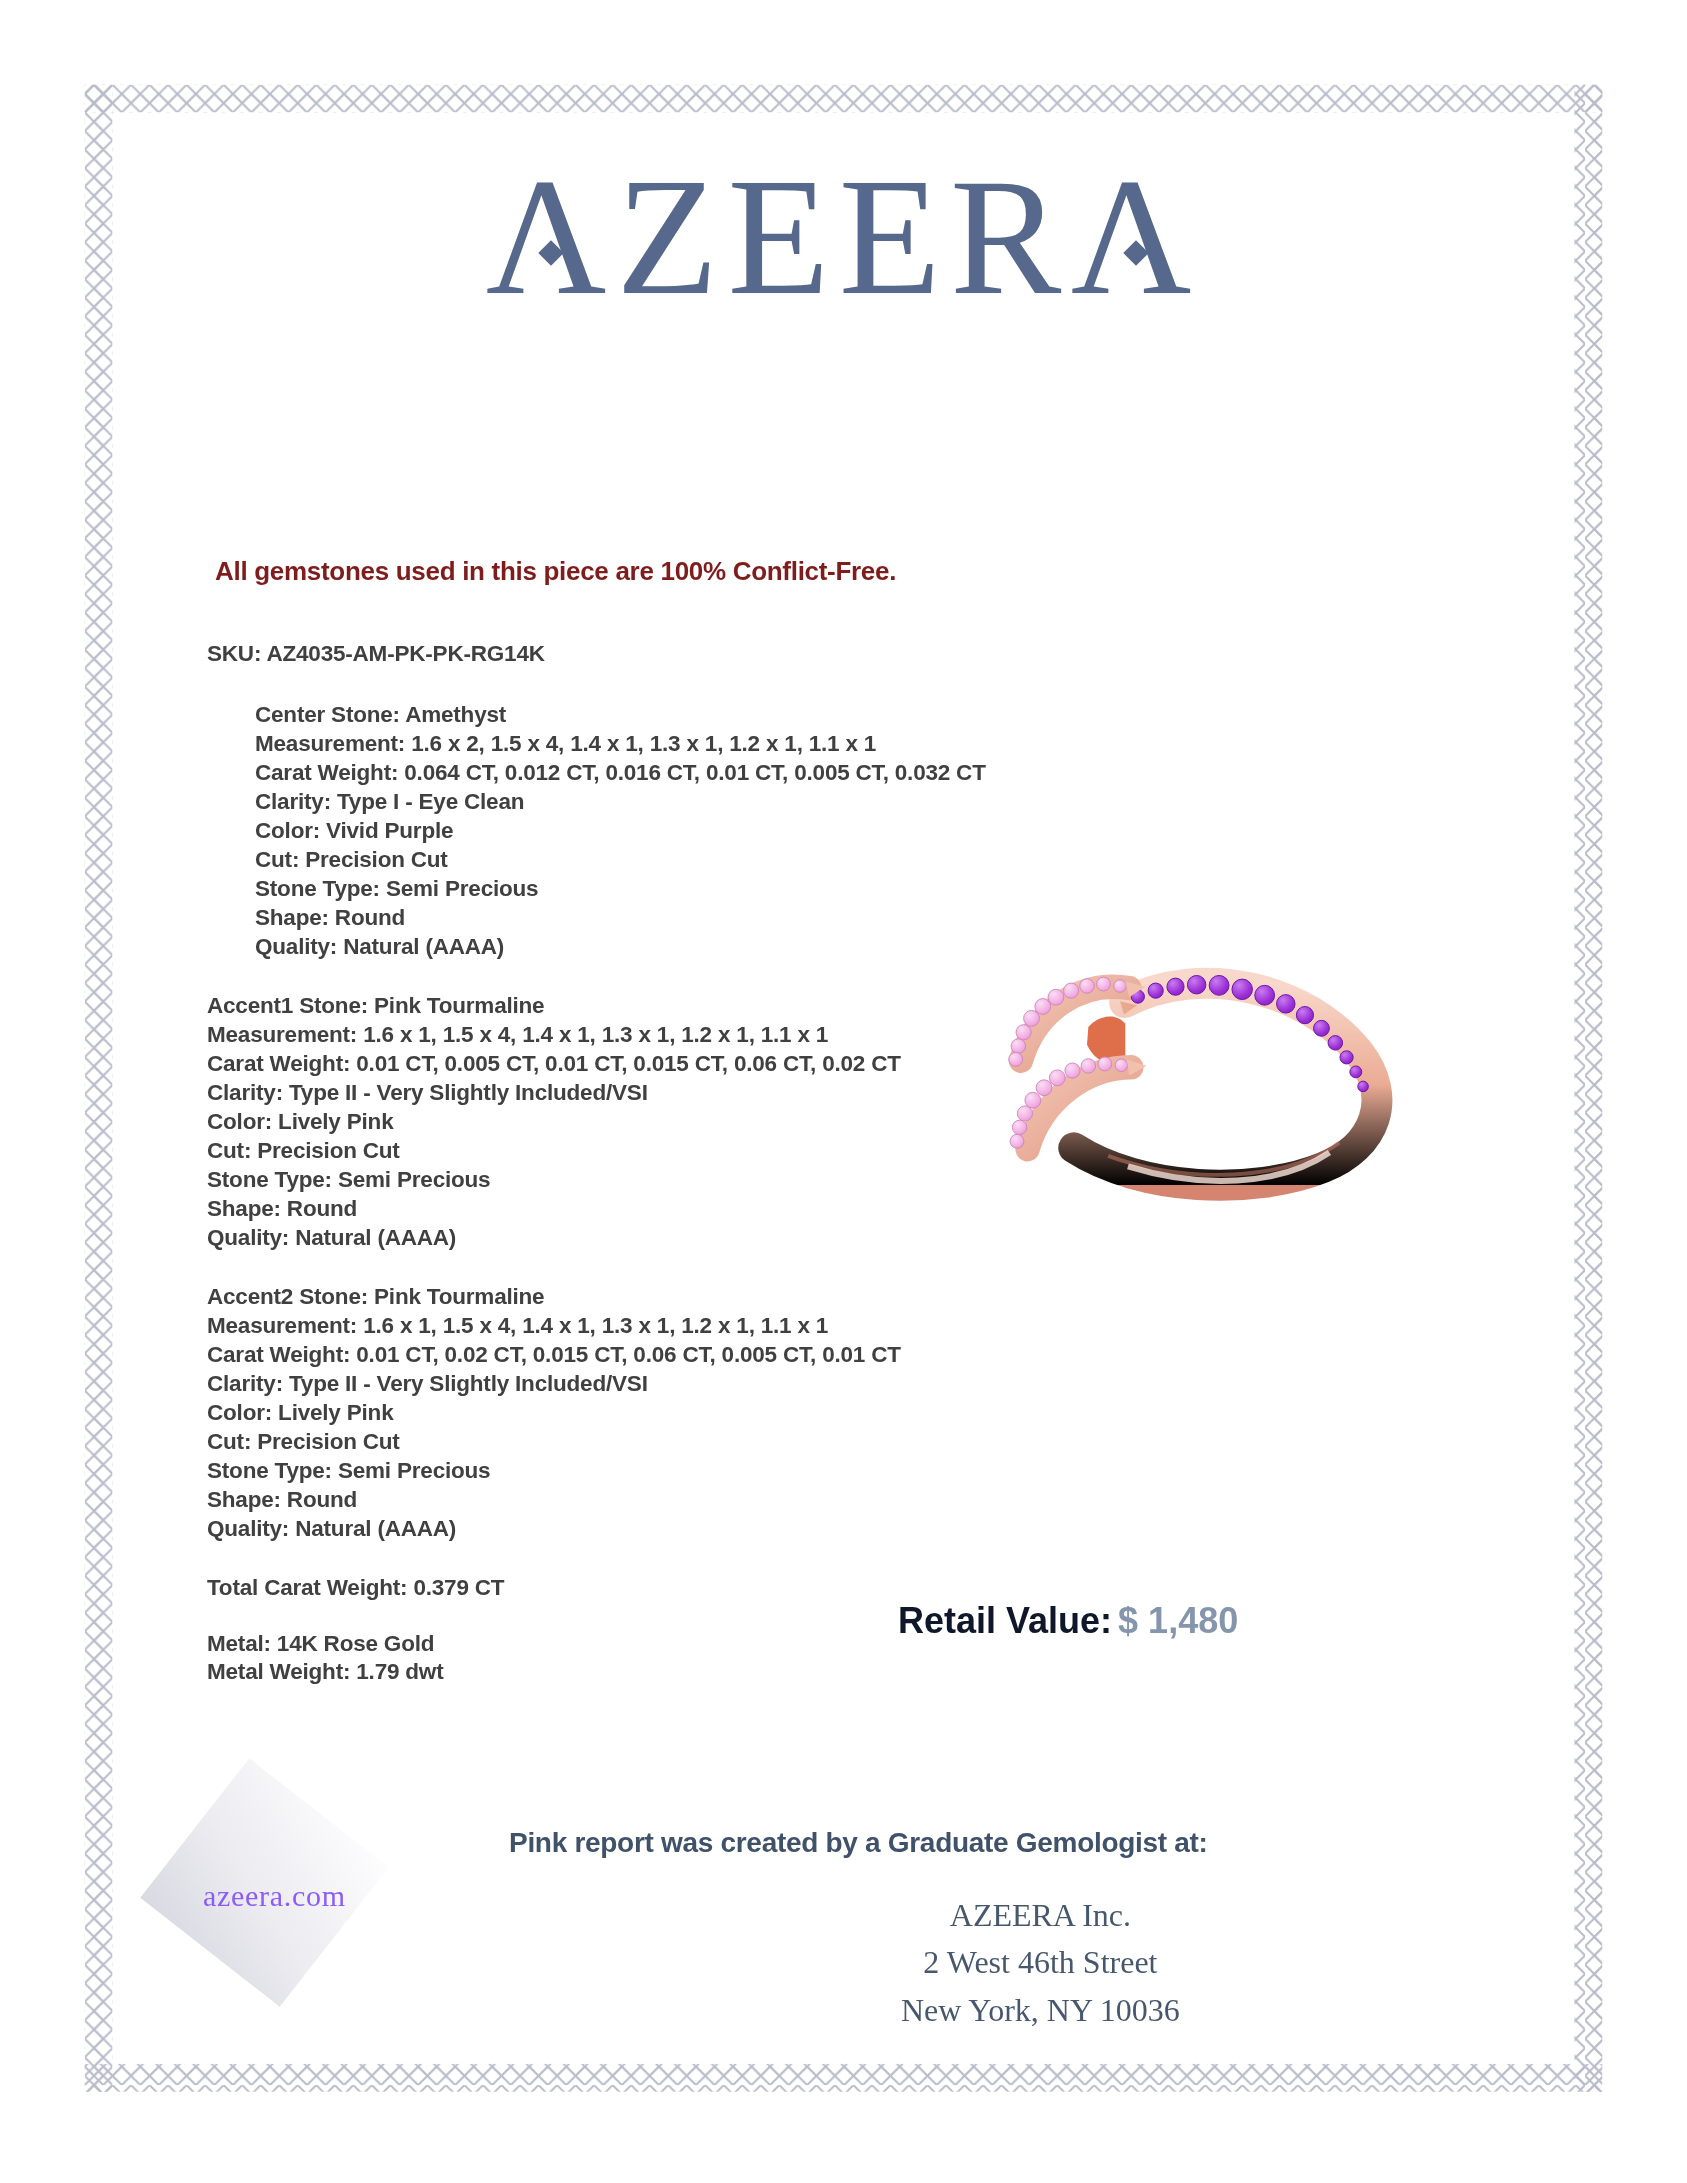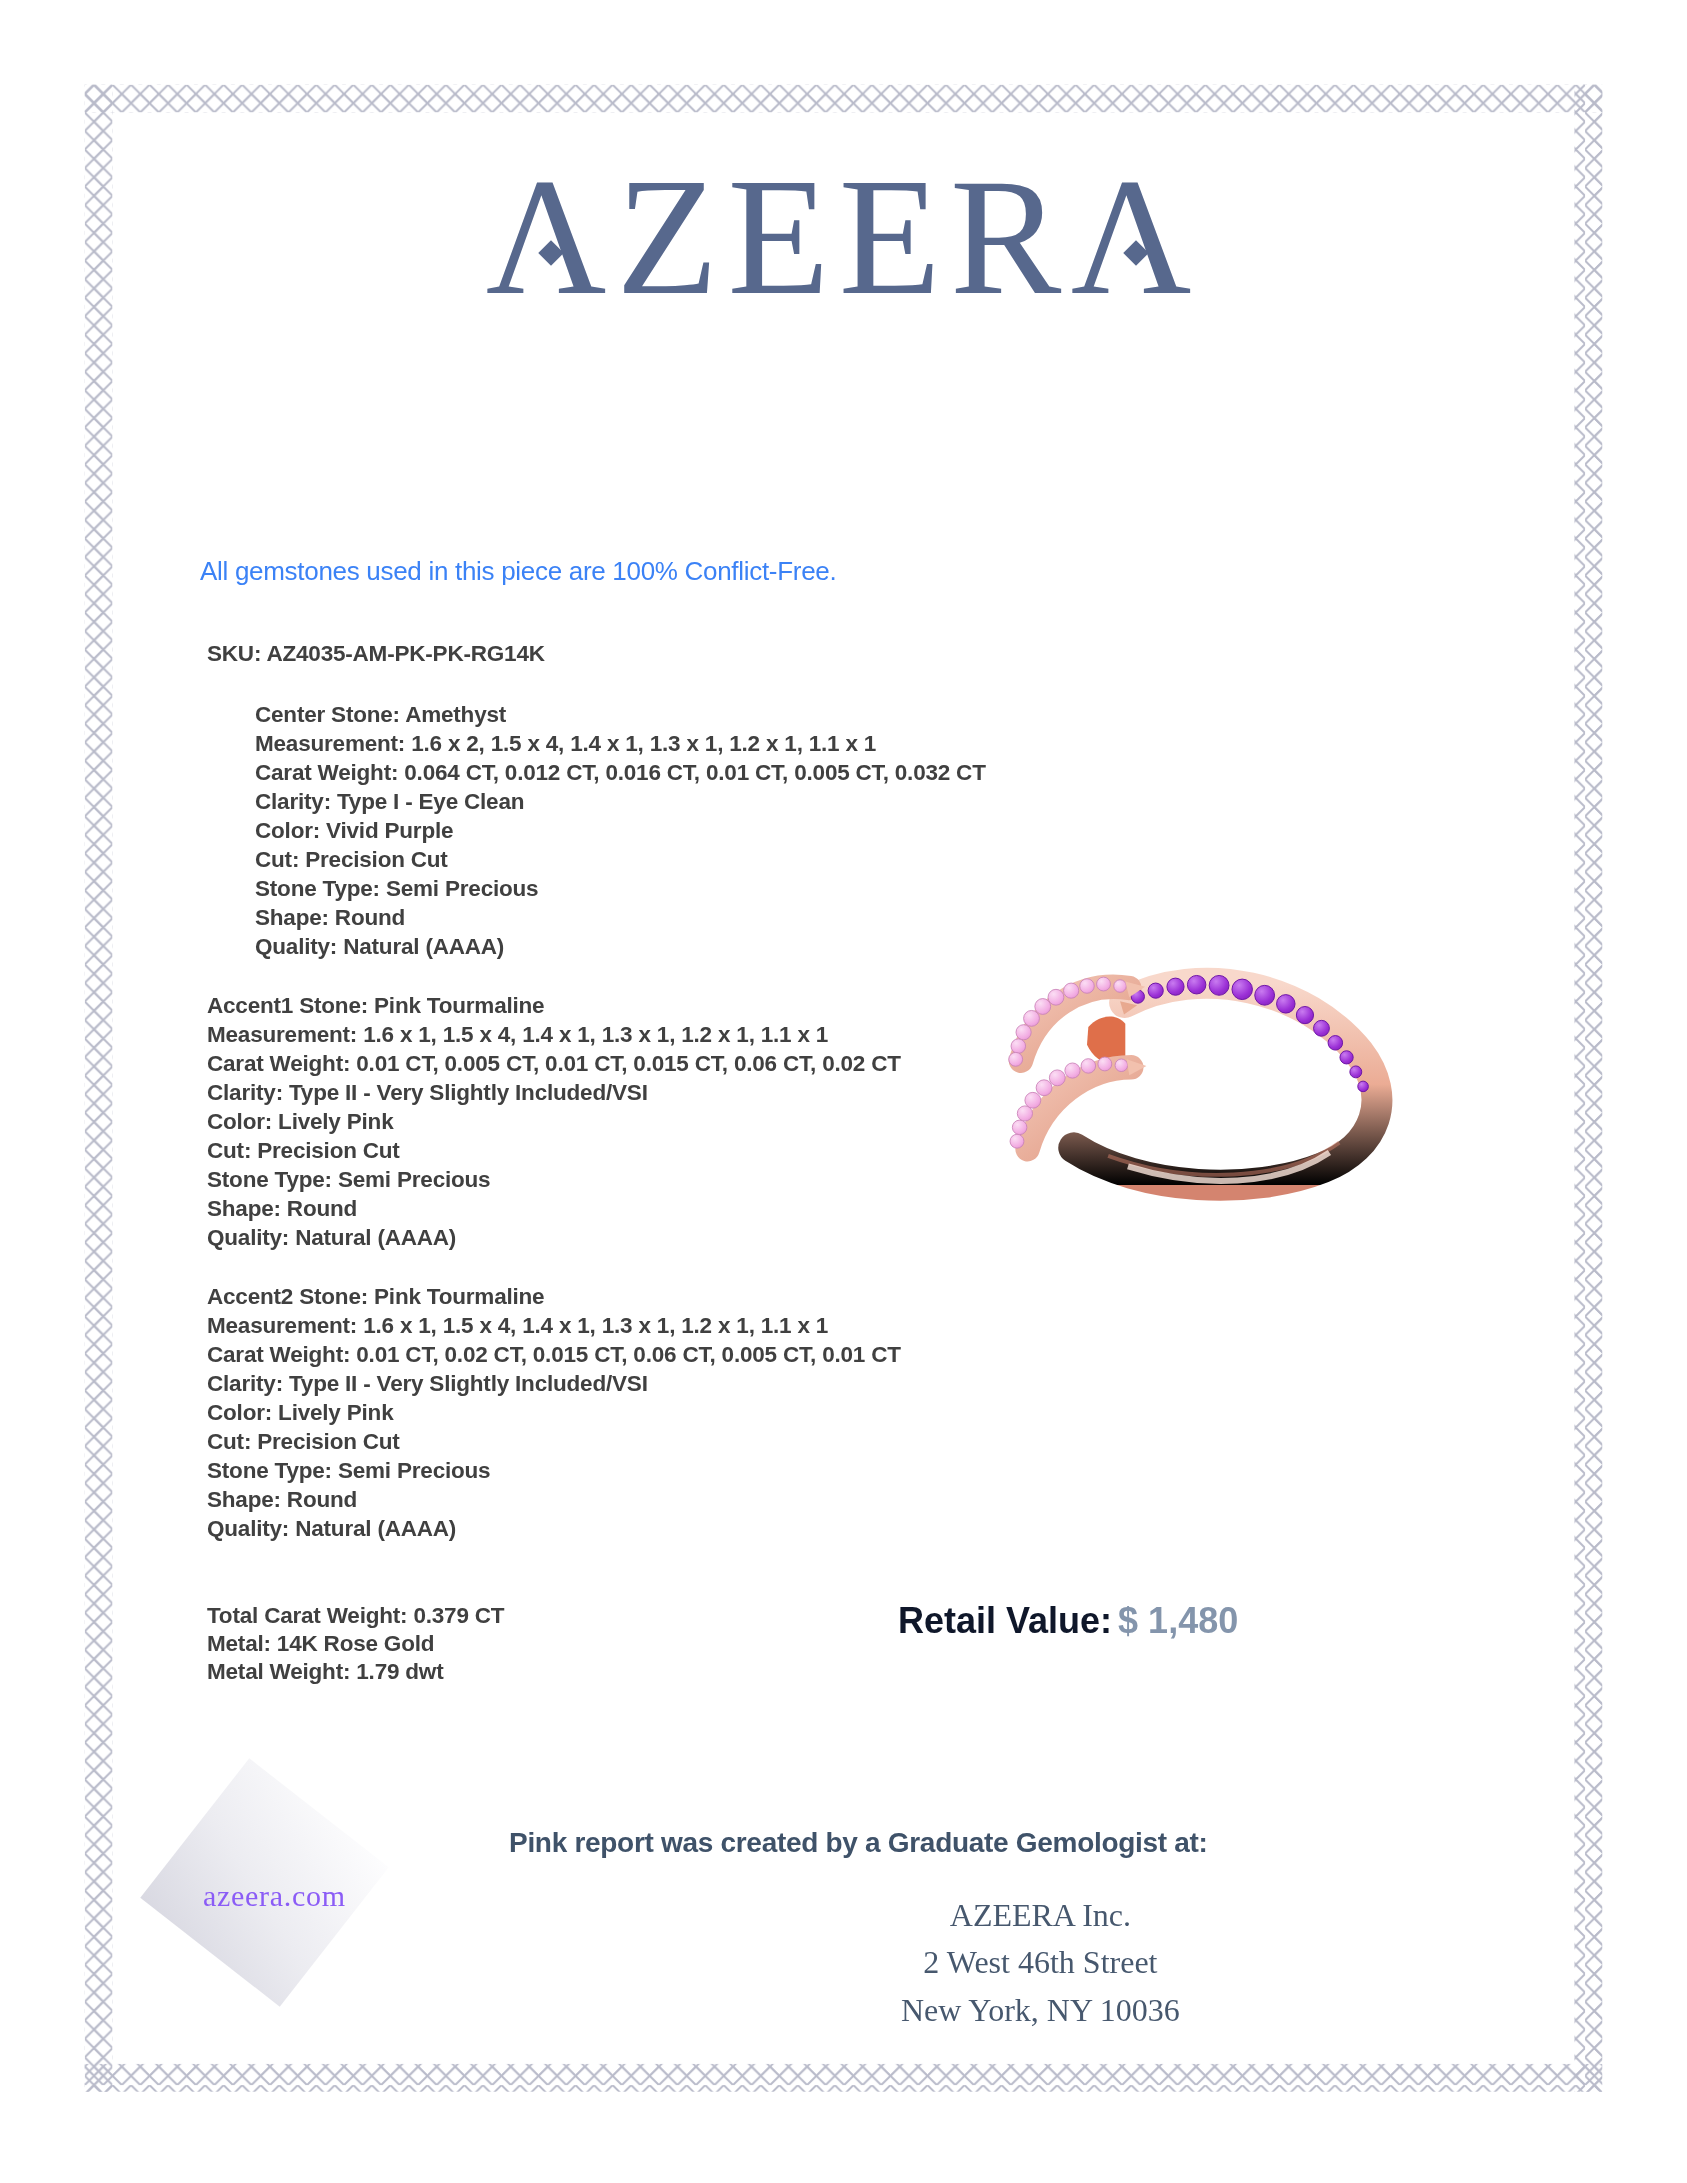--- a/index.html
+++ b/index.html
@@ -11,30 +11,30 @@
   .logo{position:absolute;left:0;top:147px;width:1687px;height:179px;
         display:flex;justify-content:center;align-items:center;
         font-family:"Liberation Serif","DejaVu Serif",serif;
         font-size:167px;letter-spacing:9.3px;color:#57688d;line-height:1;}
   .logo .ltr{position:relative;display:inline-block;}
   .logo .a-diamond{position:absolute;left:50%;top:60%;width:18px;height:18px;
         background:#57688d;transform:translate(-50%,-50%) rotate(45deg);}
   
   .title{position:absolute;left:207px;top:439px;font-size:62px;font-weight:500;
          letter-spacing:-2px;color:#4d6390;}
-  .subtitle{position:absolute;left:200px;top:556px;font-size:26px;font-weight:400;
-         letter-spacing:-0.3px;color:#3b82f6;}
+  .subtitle{position:absolute;left:215px;top:556px;font-size:26px;font-weight:700;
+         letter-spacing:-0.3px;color:#7f1d1d;}
   
   .spec{position:absolute;left:207px;color:#404040;font-size:22.5px;font-weight:700;
         letter-spacing:-0.2px;line-height:29px;white-space:pre;}
   #sku-line{top:639px;}
   #stone-0{top:700px;margin-left:48px;}
   #stone-1{top:991px;}
   #stone-2{top:1282px;}
-  #total-line{top:1573px;margin-top:28px;}
+  #total-line{top:1573px;}
   #metal-line{top:1629px;}
   #metal-weight-line{top:1657px;}
   
   .retail{position:absolute;left:898px;top:1600px;font-size:36px;white-space:nowrap;}
   .retail .lbl{font-weight:700;color:#0f172a;margin-top:36px;}
   .retail .val{font-weight:600;color:#8495ac;margin-left:6px;}
   
   .ring{position:absolute;left:989px;top:918px;}
   
   .wm-diamond{position:absolute;left:176px;top:1794px;width:177px;height:177px;

